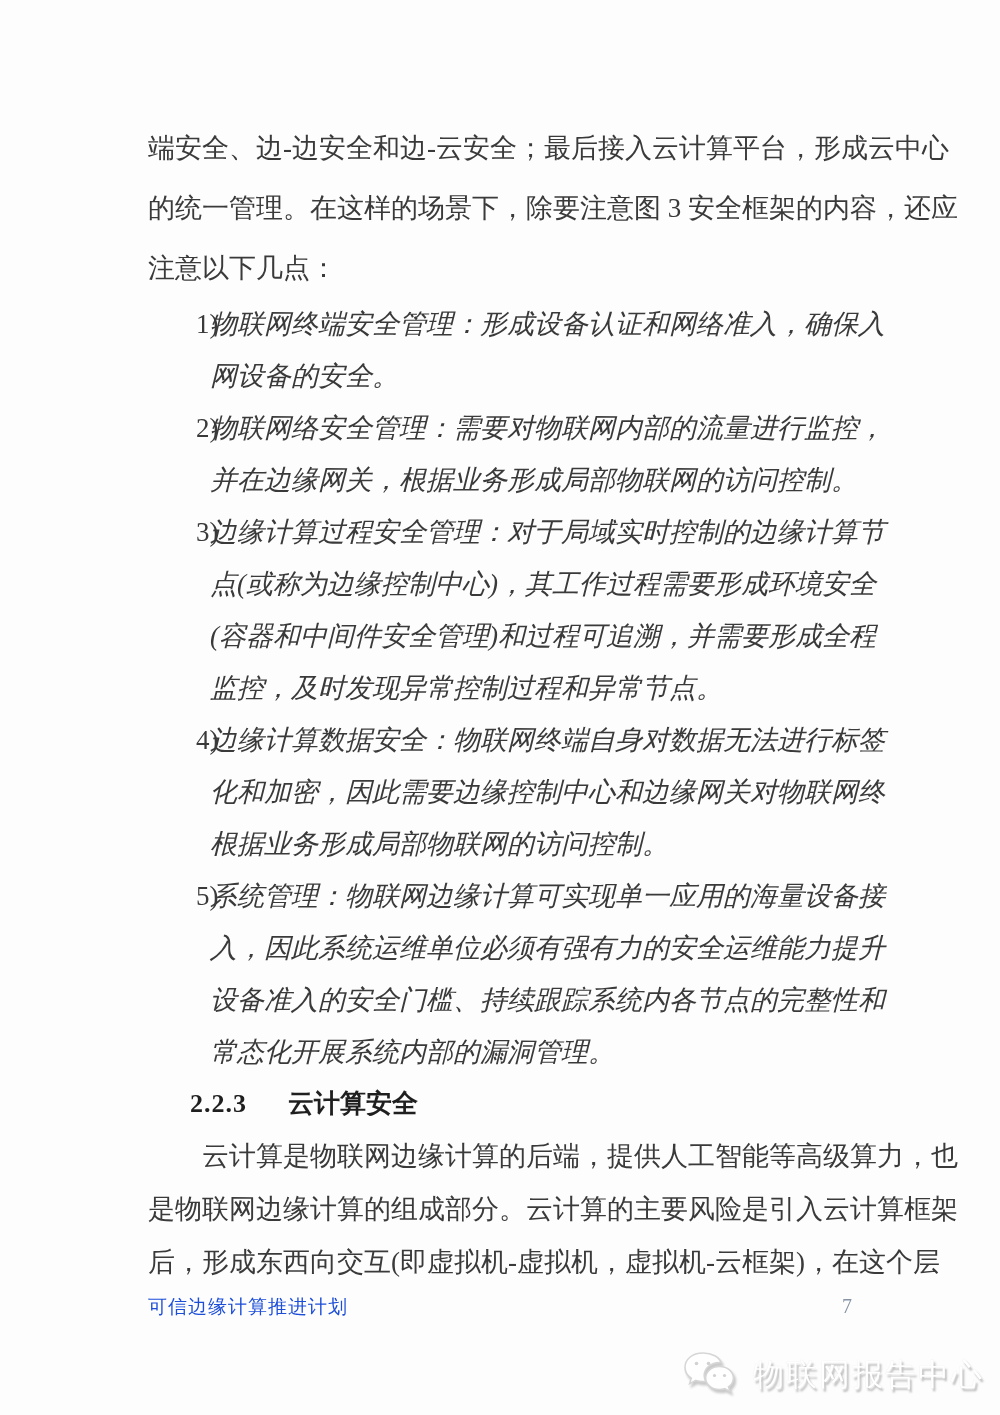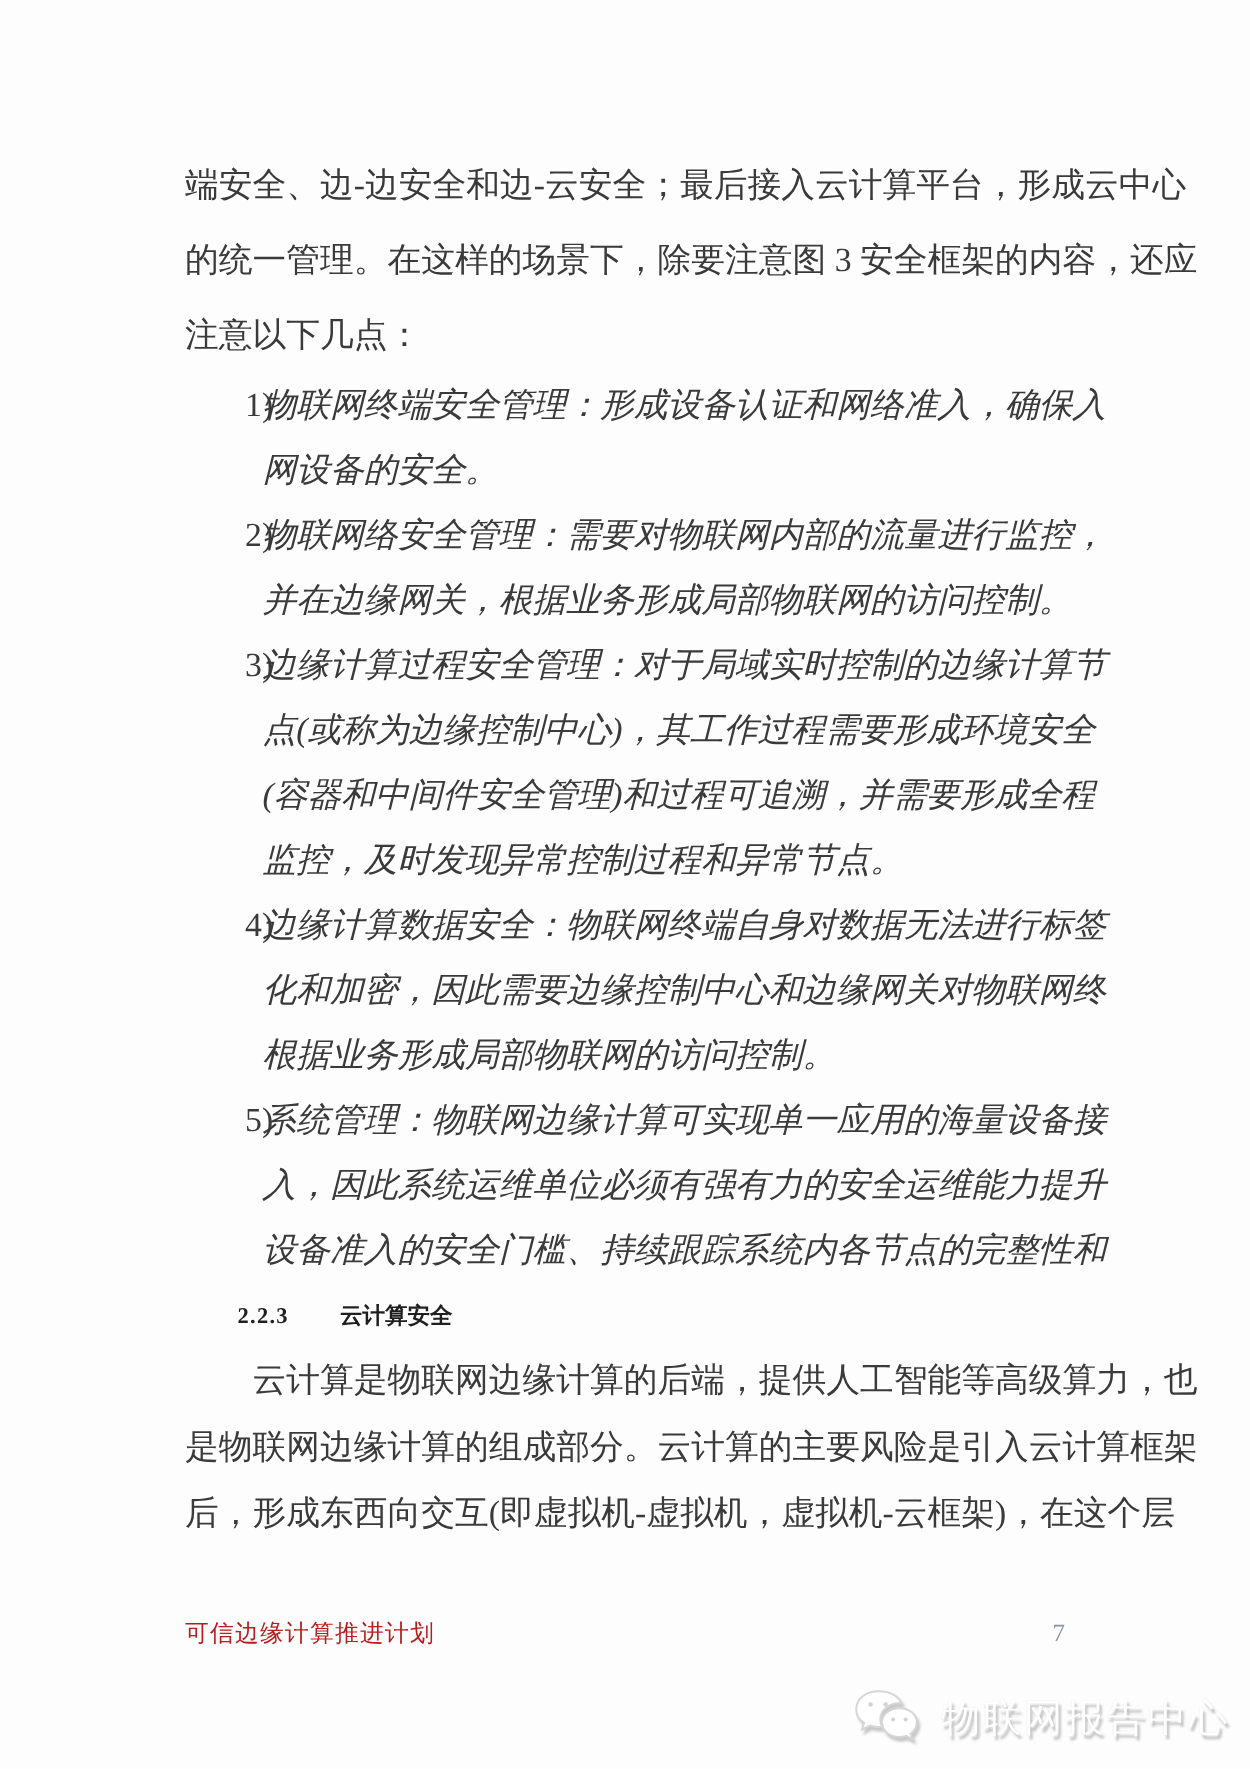--- a/index.html
+++ b/index.html
@@ -39,21 +39,21 @@
     padding-left: 48px;
     flex: 0 0 auto;
     font-family: "Liberation Serif", "DejaVu Serif", serif;
   }
   .li-text { flex: 1 1 auto; font-style: italic; }
   .section-heading {
     display: flex;
     line-height: 52px;
     font-weight: bold;
     color: #1f1f1f;
-    font-size: 18px;
+    font-size: 26px;
     padding-left: 42px;
     white-space: nowrap;
   }
   .heading-num { letter-spacing: 1px; }
   .heading-title { margin-left: 41px; }
   .para-line {
     line-height: 53px;
     white-space: nowrap;
   }
   .para-line.first { text-indent: 2em; }
@@ -61,21 +61,21 @@
     position: absolute;
     left: 148px;
     right: 148px;
     top: 1294px;
     display: flex;
     justify-content: space-between;
     align-items: baseline;
   }
   .footer-left {
     font-size: 19px;
-    color: #b91c1c;
+    color: #1d4ed8;
     letter-spacing: 1px;
   }
   .page-number {
     font-size: 20px;
     color: #8694a6;
   }
   .watermark {
     position: absolute;
     right: 16px;
     bottom: 14px;
@@ -161,20 +161,24 @@
         <span class="li-num">5)</span>
         <span class="li-text">系统管理：物联网边缘计算可实现单一应用的海量设备接</span>
       </div>
       <div class="li-row">
         <span class="li-num"></span>
         <span class="li-text">入，因此系统运维单位必须有强有力的安全运维能力提升</span>
       </div>
       <div class="li-row">
         <span class="li-num"></span>
         <span class="li-text">设备准入的安全门槛、持续跟踪系统内各节点的完整性和</span>
+      </div>
+      <div class="li-row">
+        <span class="li-num"></span>
+        <span class="li-text">常态化开展系统内部的漏洞管理。</span>
       </div>
     </div>
 
     <div class="section-heading">
       <span class="heading-num">2.2.3</span>
       <span class="heading-title">云计算安全</span>
     </div>
 
     <div class="para-line first">云计算是物联网边缘计算的后端，提供人工智能等高级算力，也</div>
     <div class="para-line">是物联网边缘计算的组成部分。云计算的主要风险是引入云计算框架</div>

